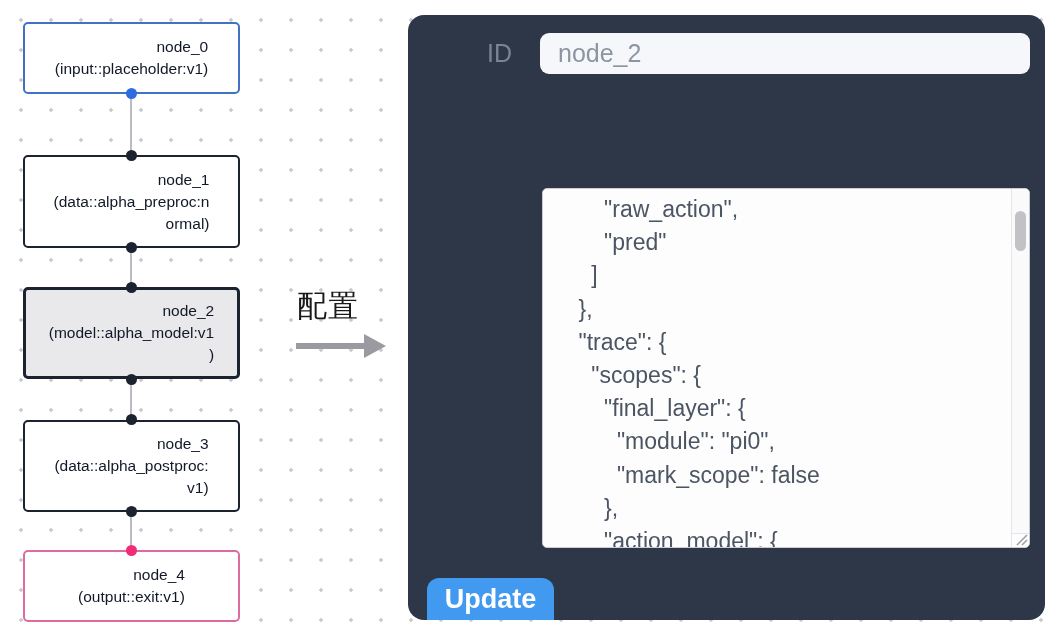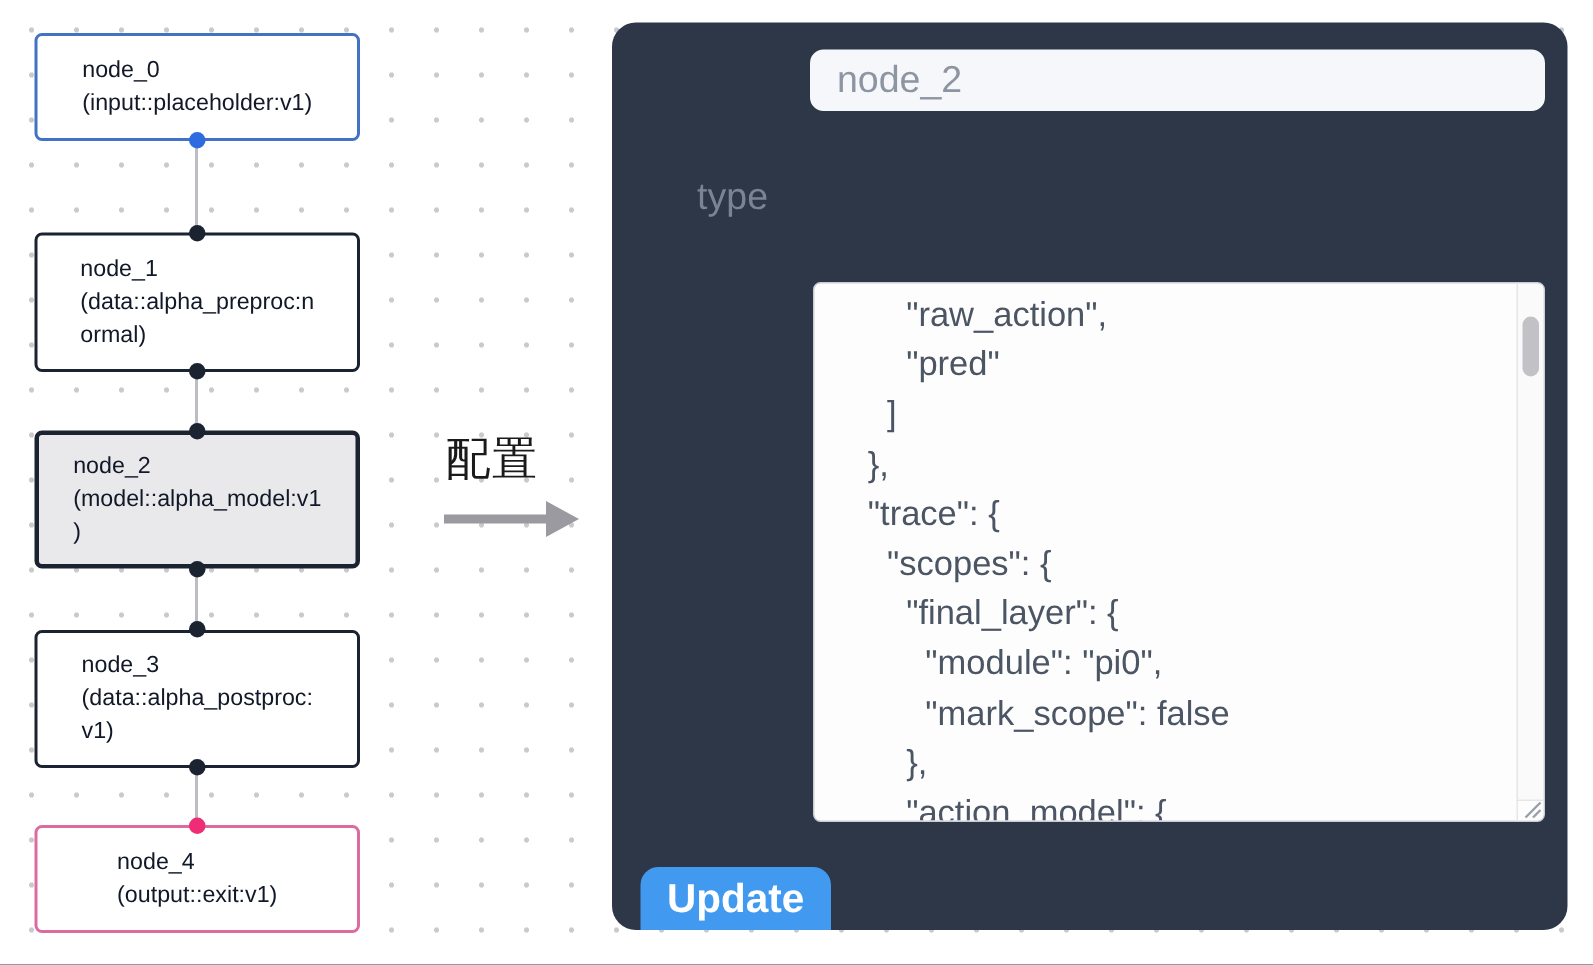--- a/index.html
+++ b/index.html
@@ -13,21 +13,21 @@
     background-position: 6px 5px;
   }
 
   
   .node {
     position:absolute; left:23px; width:217px;
     background:#ffffff;
     border:2px solid var(--node-border-default,#1b2230);
     border-radius:5px;
     display:flex; align-items:center; justify-content:center;
-    text-align:left;
+    text-align:right;
     font-size:15.5px; line-height:1.42; font-weight:500;
     color:#111827;
     white-space:pre-line;
     z-index:2;
   }
   .node-0 { top:22px;  height:72px; border-color:var(--node-input-border,#4272c4); }
   .node-1 { top:155px; height:93px; }
   .node-2 { top:287px; height:92px; border-width:3px; background:var(--selected-node-bg,#e9e9ec); }
   .node-3 { top:420px; height:92px; }
   .node-4 { top:550px; height:72px; border-color:var(--node-output-border,#dd6ba0); }
@@ -169,23 +169,23 @@
 </div>
 
 <div class="edge-label">配置</div>
 <div class="arrow">
   <div class="shaft"></div>
   <div class="head"></div>
 </div>
 
 <div class="panel">
 
+  <div class="field-label lbl-id">ID</div>
   <input class="text-input inp-id" type="text" value="node_2" style="">
 
-  <div class="field-label lbl-type">type</div>
 
 
   <div class="config-box">
     <div class="config-text">        "raw_action",
         "pred"
       ]
     },
     "trace": {
       "scopes": {
         "final_layer": {

